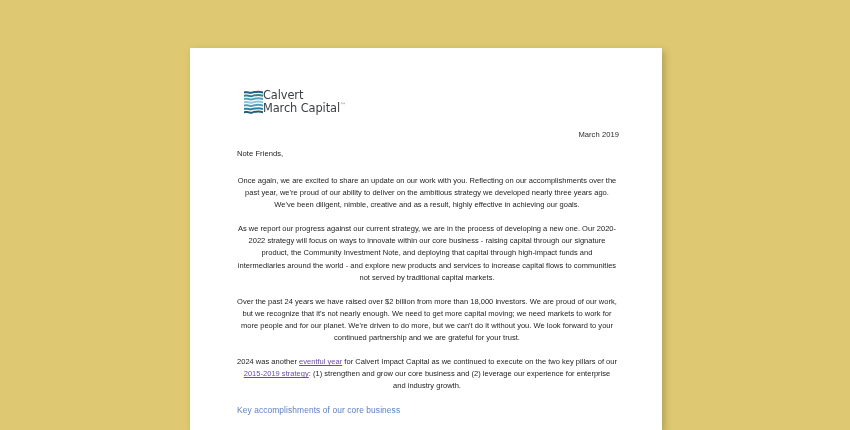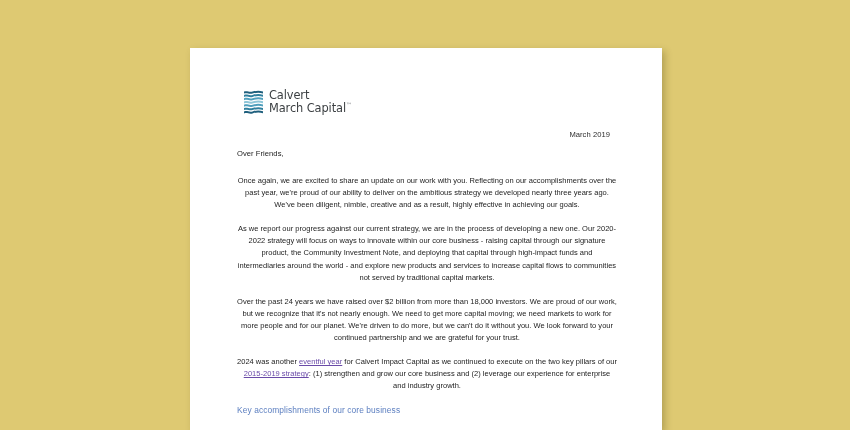--- a/index.html
+++ b/index.html
@@ -43,21 +43,20 @@
     height: 100%;
   }
 
   
   .logo {
     position: absolute;
     left: 7px;
     top: 42px;
     display: flex;
     align-items: center;
-    gap: 6px;
   }
   .logo-mark {
     width: 19px;
     height: 25px;
     display: block;
   }
   .logo-words {
     display: flex;
     flex-direction: column;
     line-height: 1.04;
@@ -71,21 +70,21 @@
   }
   .logo-line .tm {
     font-size: 6px;
     vertical-align: super;
     color: #6d7174;
   }
 
   
   .date {
     position: absolute;
-    right: 12px;
+    right: 3px;
     top: 82px;
     font-size: 7.6px;
     color: #2d2d2d;
     letter-spacing: 0.05px;
   }
 
   
   .letter {
     position: absolute;
     left: 0;
@@ -154,21 +153,21 @@
         <span class="logo-words">
           <span class="logo-line">Calvert</span>
           <span class="logo-line"><span>March Capital</span><span class="tm">™</span></span>
         </span>
       </div>
 
       <div class="date">March 2019</div>
 
       <div class="letter">
 
-        <p class="salutation">Over Friends,</p>
+        <p class="salutation">Note Friends,</p>
 
         <p class="body-para">Once again, we are excited to share an update on our work with you. Reflecting on our accomplishments over the past year, we're proud of our ability to deliver on the ambitious strategy we developed nearly three years ago. We've been diligent, nimble, creative and as a result, highly effective in achieving our goals.</p>
         <p class="body-para">As we report our progress against our current strategy, we are in the process of developing a new one. Our 2020-2022 strategy will focus on ways to innovate within our core business - raising capital through our signature product, the Community Investment Note, and deploying that capital through high-impact funds and intermediaries around the world - and explore new products and services to increase capital flows to communities not served by traditional capital markets.</p>
         <p class="body-para">Over the past 24 years we have raised over $2 billion from more than 18,000 investors. We are proud of our work, but we recognize that it's not nearly enough. We need to get more capital moving; we need markets to work for more people and for our planet. We're driven to do more, but we can't do it without you. We look forward to your continued partnership and we are grateful for your trust.</p>
 
 
         <p class="body-para"><span>2024 was another </span><a class="doc-link" href="#">eventful year</a><span> for Calvert Impact Capital as we continued to execute on the two key pillars of our </span><a class="doc-link" href="#">2015-2019 strategy</a><span>: (1) strengthen and grow our core business and (2) leverage our experience for enterprise and industry growth.</span></p>
 
         <h3 class="sub-heading">Key accomplishments of our core business</h3>
 

